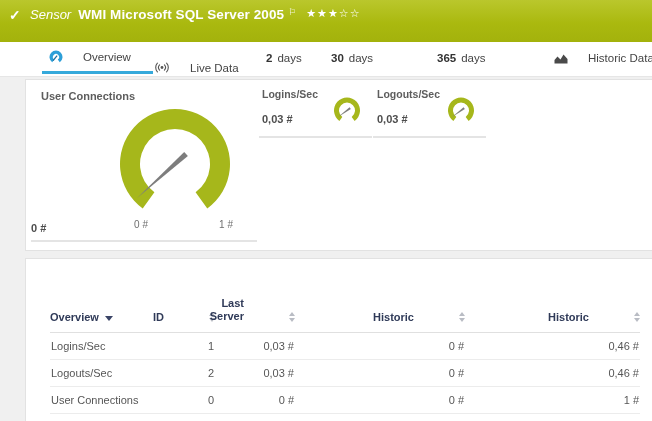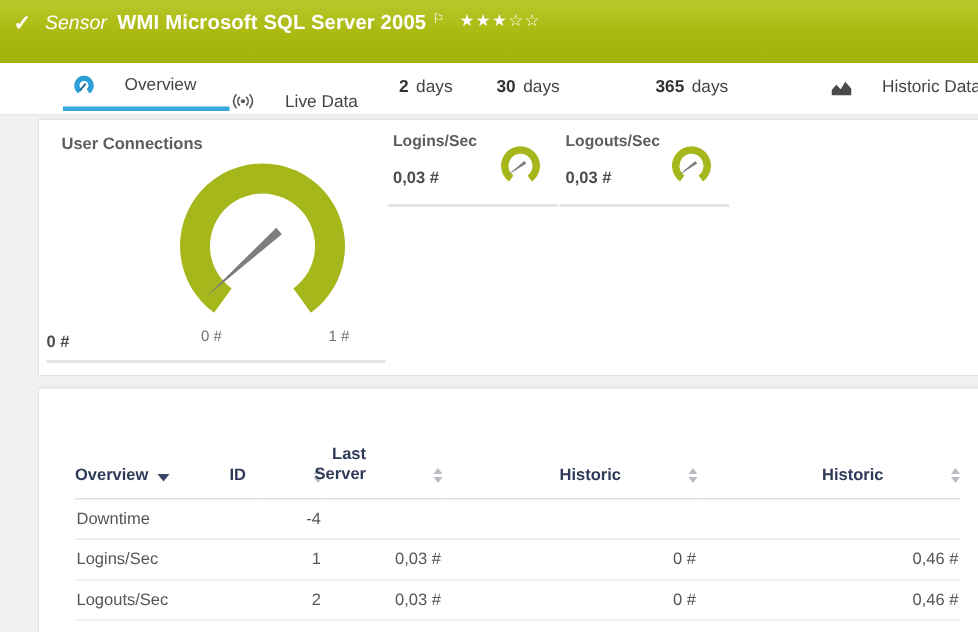--- a/index.html
+++ b/index.html
@@ -202,27 +202,20 @@
                 <span class="sort-stack">
                   <span class="tri-up"></span>
                   <span class="tri-down"></span>
                 </span>
               </span>
           </th>
         </tr>
       </thead>
       <tbody>
         <tr>
-          <td>Downtime</td>
-          <td class="r">-4</td>
-          <td class="r"></td>
-          <td class="r"></td>
-          <td class="r"></td>
-        </tr>
-        <tr>
           <td>Logins/Sec</td>
           <td class="r">1</td>
           <td class="r">0,03 #</td>
           <td class="r">0 #</td>
           <td class="r">0,46 #</td>
         </tr>
         <tr>
           <td>Logouts/Sec</td>
           <td class="r">2</td>
           <td class="r">0,03 #</td>

